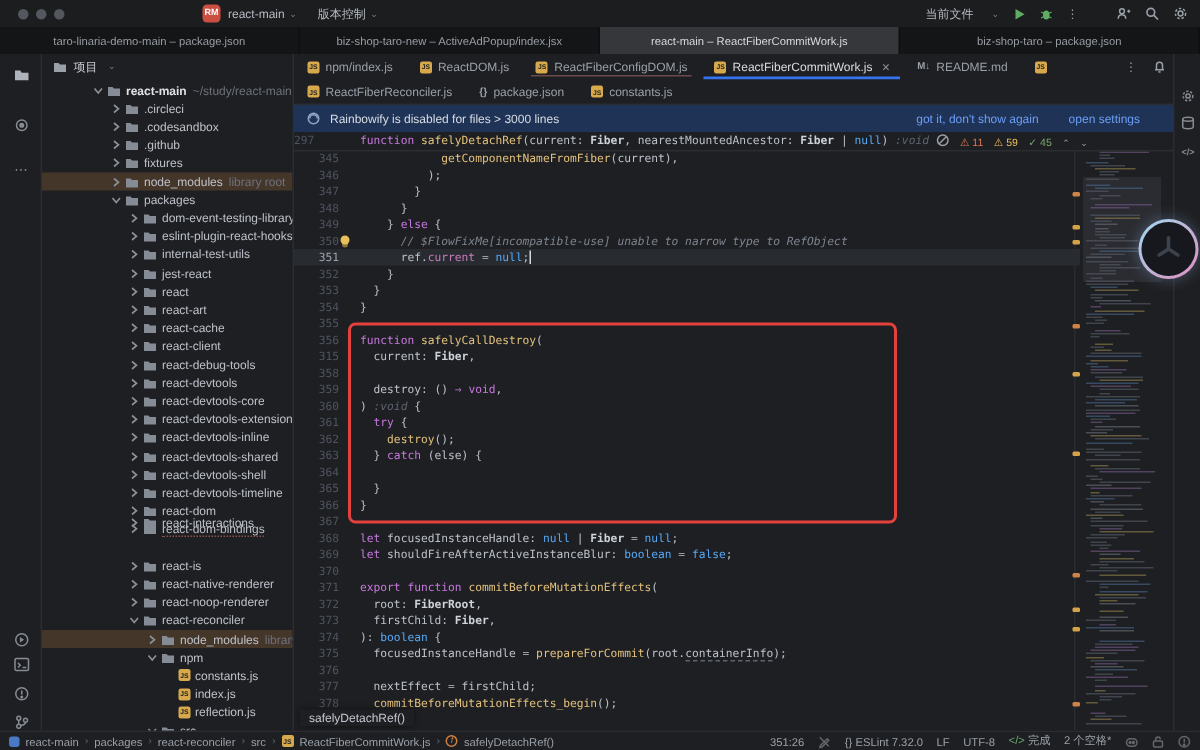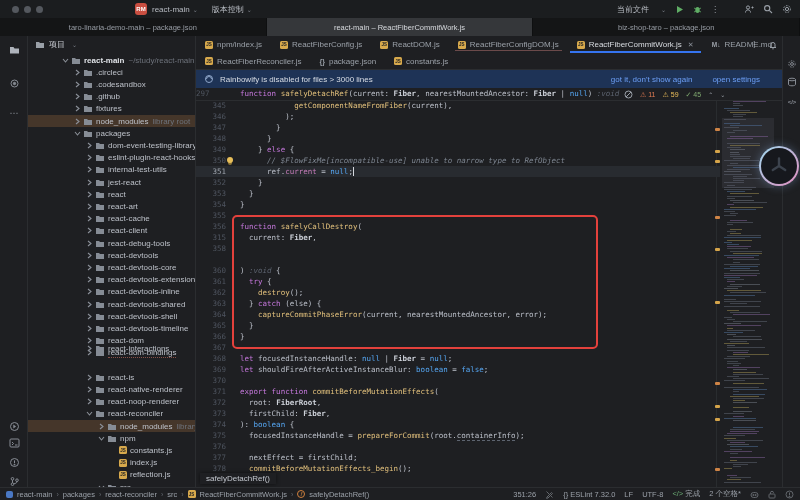--- a/index.html
+++ b/index.html
@@ -152,20 +152,21 @@
       <svg width="10" height="10" fill="none" stroke="#9aa0a8" stroke-width="1">
           <circle cx="5" cy="5" r="1.6"></circle>
           <circle cx="5" cy="5" r="3.4" stroke-dasharray="1.6 1.3"></circle>
         </svg>
       </span>
   </div>
 </div>
 
 <div class="wtabs">
     <div class="wtab">taro-linaria-demo-main – package.json</div>
+    <div class="wtab">biz-shop-taro-new – ActiveAdPopup/index.jsx</div>
     <div class="wtab active">react-main – ReactFiberCommitWork.js</div>
     <div class="wtab">biz-shop-taro – package.json</div>
   </div>
 
 <div class="main">
 
   <div class="stripe">
     <div class="sicon" style="top:7px">
       <svg width="11" height="10">
           <path d="M1 2h3.5l1 1.5H10v5H1z" fill="#aeb3bb"></path>
@@ -700,24 +701,20 @@
           <span class="lbl">src</span>
         </div>
       </div>
   </div>
 
   <div class="editor">
     <div class="etabs" id="etabs1">
       <div class="etab">
           <span class="jsbadge" style="margin-left:0">JS</span>
           <span>npm/index.js</span>
-        </div>
-        <div class="etab">
-          <span class="jsbadge" style="margin-left:0">JS</span>
-          <span>ReactFiberConfig.js</span>
         </div>
         <div class="etab">
           <span class="jsbadge" style="margin-left:0">JS</span>
           <span>ReactDOM.js</span>
         </div>
         <div class="etab ul">
           <span class="jsbadge" style="margin-left:0">JS</span>
           <span>ReactFiberConfigDOM.js</span>
         </div>
         <div class="etab active">
@@ -956,25 +953,26 @@
         <div class="cline" style="top: 67px;"><span class="ln">350</span><span class="bulb"></span><span class="ctext"><span class="s-p">      </span><span class="s-c">// $FlowFixMe[incompatible-use] unable to narrow type to RefObject</span></span></div>
         <div class="curband" style="top: 78px;"></div>
         <div class="cline" style="top: 78px;"><span class="ln" style="color:#9da3ac">351</span><span class="ctext"><span class="s-p">      ref.</span><span class="s-d">current</span><span class="s-p"> = </span><span class="s-b">null</span><span class="s-p">;</span><span class="caret"></span></span></div>
         <div class="cline" style="top: 89px;"><span class="ln">352</span><span class="ctext"><span class="s-p">    }</span></span></div>
         <div class="cline" style="top: 100px;"><span class="ln">353</span><span class="ctext"><span class="s-p">  }</span></span></div>
         <div class="cline" style="top: 111px;"><span class="ln">354</span><span class="ctext"><span class="s-p">}</span></span></div>
         <div class="cline" style="top: 122px;"><span class="ln">355</span><span class="ctext"></span></div>
         <div class="cline" style="top: 133px;"><span class="ln">356</span><span class="ctext"><span class="s-k">function </span><span class="s-f">safelyCallDestroy</span><span class="s-p">(</span></span></div>
         <div class="cline" style="top: 144px;"><span class="ln">315</span><span class="ctext"><span class="s-p">  current: </span><span class="s-t">Fiber</span><span class="s-p">,</span></span></div>
         <div class="cline" style="top: 155px;"><span class="ln">358</span></div>
+        <div class="cline" style="top: 166px;"><span class="ln">359</span><span class="ctext"><span class="s-p">  destroy: () </span><span class="s-k">⇒</span><span class="s-p"> </span><span class="s-k">void</span><span class="s-p">,</span></span></div>
         <div class="cline" style="top: 177px;"><span class="ln">360</span><span class="ctext"><span class="s-p">) </span><span class="s-h">:void</span><span class="s-p"> {</span></span></div>
         <div class="cline" style="top: 188px;"><span class="ln">361</span><span class="ctext"><span class="s-p">  </span><span class="s-k">try</span><span class="s-p"> {</span></span></div>
         <div class="cline" style="top: 199px;"><span class="ln">362</span><span class="ctext"><span class="s-p">    </span><span class="s-f">destroy</span><span class="s-p">();</span></span></div>
         <div class="cline" style="top: 210px;"><span class="ln">363</span><span class="ctext"><span class="s-p">  } </span><span class="s-k">catch</span><span class="s-p"> (else) {</span></span></div>
-        <div class="cline" style="top: 221px;"><span class="ln">364</span><span class="ctext"><span class="s-p">    </span><span class="s-f">captureCommitPhaseError</span><span class="s-p">(current, nearestMountedAncestor, error);</span></span></div>
+        <div class="cline" style="top: 221px;"><span class="ln">364</span></div>
         <div class="cline" style="top: 232px;"><span class="ln">365</span><span class="ctext"><span class="s-p">  }</span></span></div>
         <div class="cline" style="top: 243px;"><span class="ln">366</span><span class="ctext"><span class="s-p">}</span></span></div>
         <div class="cline" style="top: 254px;"><span class="ln">367</span><span class="ctext"></span></div>
         <div class="cline" style="top: 265px;"><span class="ln">368</span><span class="ctext"><span class="s-k">let</span><span class="s-p"> focusedInstanceHandle: </span><span class="s-b">null</span><span class="s-p"> | </span><span class="s-t">Fiber</span><span class="s-p"> = </span><span class="s-b">null</span><span class="s-p">;</span></span></div>
         <div class="cline" style="top: 276px;"><span class="ln">369</span><span class="ctext"><span class="s-k">let</span><span class="s-p"> shouldFireAfterActiveInstanceBlur: </span><span class="s-b">boolean</span><span class="s-p"> = </span><span class="s-b">false</span><span class="s-p">;</span></span></div>
         <div class="cline" style="top: 287px;"><span class="ln">370</span><span class="ctext"></span></div>
         <div class="cline" style="top: 298px;"><span class="ln">371</span><span class="ctext"><span class="s-k">export function </span><span class="s-f">commitBeforeMutationEffects</span><span class="s-p">(</span></span></div>
         <div class="cline" style="top: 309px;"><span class="ln">372</span><span class="ctext"><span class="s-p">  root: </span><span class="s-t">FiberRoot</span><span class="s-p">,</span></span></div>
         <div class="cline" style="top: 320px;"><span class="ln">373</span><span class="ctext"><span class="s-p">  firstChild: </span><span class="s-t">Fiber</span><span class="s-p">,</span></span></div>
         <div class="cline" style="top: 331px;"><span class="ln">374</span><span class="ctext"><span class="s-p">): </span><span class="s-b">boolean</span><span class="s-p"> {</span></span></div>

